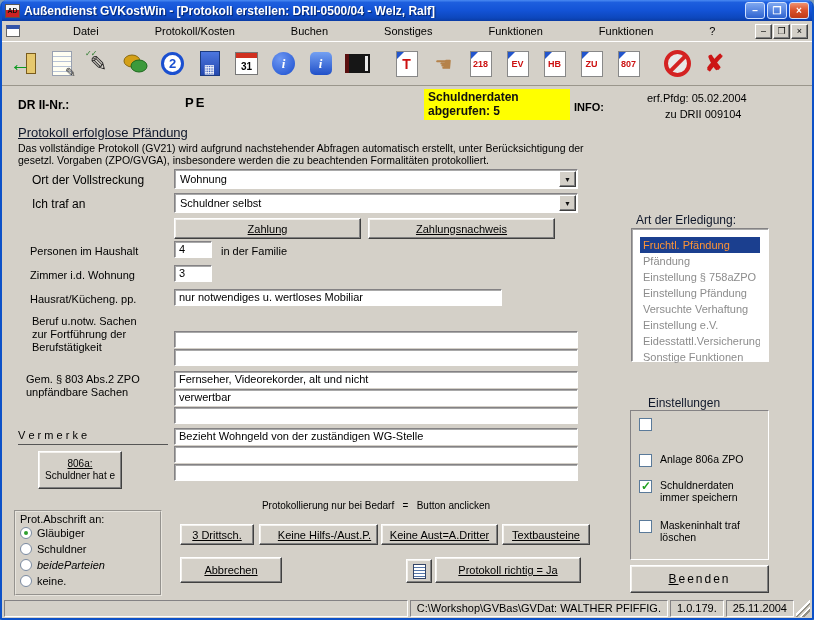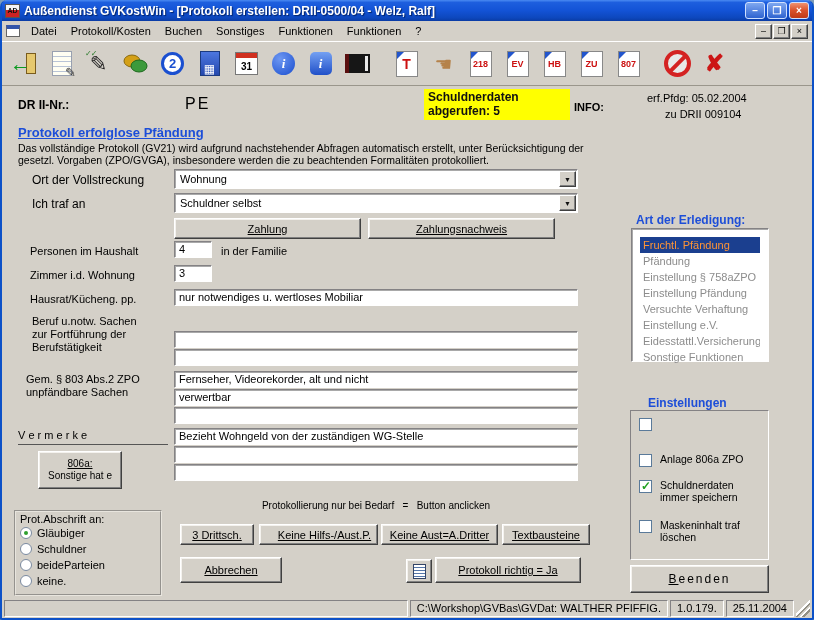--- a/index.html
+++ b/index.html
@@ -20,21 +20,21 @@
                 white-space:nowrap; overflow:hidden; flex:1; }
   .tb-btns { display:flex; gap:2px; }
   .tb-btn { width:20px; height:17px; border-radius:3px; border:1px solid #cfe0ff;
             background:linear-gradient(#7fa8f0,#2e63d0); color:#fff; font-size:10px; line-height:15px;
             text-align:center; font-weight:bold; }
   .tb-btn.close { background:linear-gradient(#f0926f,#d9512b 50%,#c03a17); }
 
   
   .menubar { height:20px; flex:0 0 20px; display:flex; align-items:center; background:#D4D0C8; padding:0 4px; }
   .menu-sysicon { width:14px; height:12px; background:#fff; border:1px solid #666; border-top:4px solid #35a; margin-right:4px; }
-  .menu-item { padding:2px 7px; font-size:11px; cursor:default; }
+  .menu-item { padding:2px 7px; font-size:11px; cursor:default;margin-left:42px; }
   .menu-spacer { flex:1; }
   .mdi-btn { width:17px; height:15px; background:#D4D0C8; border:1px solid; border-color:#fff #404040 #404040 #fff;
              box-shadow:inset -1px -1px 0 #808080; font-size:9px; line-height:12px; text-align:center; margin-left:1px; }
 
   
   .toolbar { height:45px; flex:0 0 45px; display:flex; align-items:center; column-gap:4px; padding:0 6px;
              background:#D4D0C8; border-top:1px solid #fff; border-bottom:1px solid #9a968c; }
   .tool { width:33px; height:38px; display:flex; align-items:center; justify-content:center; position:relative; }
   .tool.gap { margin-left:12px; }
   .ico-door { position:absolute; right:5px; top:8px; width:10px; height:21px; background:#e6c86e; border:1px solid #7a5c1e; }
@@ -64,21 +64,21 @@
   .hand { font-size:20px; color:#b5824a; }
   .noentry { width:27px; height:27px; border-radius:50%; border:4px solid #d42222; background:#e8e8e8; position:relative; }
   .noentry::after { content:""; position:absolute; left:-3px; top:8px; width:25px; height:4px; background:#d42222; transform:rotate(-45deg); }
   .xmark { font-size:23px; color:#cc1616; font-weight:bold; line-height:1; }
 
   
   .client { position:relative; flex:1; background:#D4D0C8; overflow:hidden; }
   .abs { position:absolute; }
 
   .lbl { font-size:11px; white-space:pre-line; }
-  .blue-head { color:#1d4ed8; font-weight:bold; font-size:13px; }
+  .blue-head { color:#0f172a; font-weight:normal; font-size:13px; }
   .field { position:absolute; height:17px; background:#fff; border:1px solid; border-color:#848284 #fff #fff #848284;
            box-shadow:inset 1px 1px 0 rgba(64,64,64,.45); font-size:11px; padding:1px 4px; line-height:13px;
            white-space:nowrap; overflow:hidden; }
   .combo { position:absolute; height:20px; background:#fff; border:1px solid; border-color:#848284 #fff #fff #848284;
            box-shadow:inset 1px 1px 0 rgba(64,64,64,.45); font-size:11px; padding:3px 20px 2px 5px;
            white-space:nowrap; overflow:hidden; }
   .combo-btn { position:absolute; right:1px; top:1px; bottom:1px; width:17px; background:#D4D0C8;
                border:1px solid; border-color:#fff #404040 #404040 #fff; box-shadow:inset -1px -1px 0 #808080;
                font-size:7px; text-align:center; line-height:15px; color:#111; }
   .btn { position:absolute; background:#D4D0C8; border:1px solid; border-color:#fff #404040 #404040 #fff;
@@ -209,21 +209,21 @@
         <span class="noentry"></span>
       </div>
     <div class="tool">
         <span class="xmark">✘</span>
       </div>
   </div>
 
   <div class="client">
 
     <div class="abs lbl" style="left:16px;top:12px;font-weight:bold;font-size:12px;">DR II-Nr.:</div>
-    <div class="abs lbl" style="left:183px;top:9px;font-weight:normal;font-size:16px;letter-spacing:2px;">PE</div>
+    <div class="abs lbl" style="left:183px;top:9px;font-weight:bold;font-size:13px;letter-spacing:2px;">PE</div>
     <div class="alert" style="left:422px;top:3px;width:146px;height:31px;">
       <span style="display:block;">Schuldnerdaten</span>
       <span style="display:block;">abgerufen: 5</span>
     </div>
     <div class="abs lbl" style="left:572px;top:15px;font-weight:bold;">INFO:</div>
     <div class="abs lbl" style="left:645px;top:6px;">erf.Pfdg: 05.02.2004</div>
     <div class="abs lbl" style="left:663px;top:22px;">zu DRII 009104</div>
 
     <div class="abs blue-head" style="left:16px;top:39px;text-decoration:underline;">Protokoll erfolglose Pfändung</div>
     <div class="abs" style="left:16px;top:56px;width:598px;font-size:10.5px;line-height:12px;">Das vollständige Protokoll (GV21) wird aufgrund nachstehender Abfragen automatisch erstellt,  unter Berücksichtigung der gesetzl. Vorgaben (ZPO/GVGA), insbesondere werden die zu beachtenden Formalitäten protokolliert.</div>
@@ -247,57 +247,57 @@
       </div>
 
     <div class="abs lbl" style="left:28px;top:159px;">Personen im Haushalt</div>
     <div class="field" style="left:172px;top:155px;width:38px;">4</div>
     <div class="abs lbl" style="left:219px;top:159px;">in der Familie</div>
 
     <div class="abs lbl" style="left:28px;top:183px;">Zimmer i.d. Wohnung</div>
     <div class="field" style="left:172px;top:179px;width:38px;">3</div>
 
     <div class="abs lbl" style="left:28px;top:207px;">Hausrat/Kücheng. pp.</div>
-    <div class="field" style="left:172px;top:203px;width:404px;">nur notwendiges u. wertloses Mobiliar</div>
+    <div class="field" style="left:172px;top:203px;width:328px;">nur notwendiges u. wertloses Mobiliar</div>
 
     <div class="abs lbl" style="left:30px;top:229px;line-height:13px;">Beruf u.notw. Sachen
 zur Fortführung der
 Berufstätigkeit</div>
     <div class="field" style="left:172px;top:245px;width:404px;"></div>
     <div class="field" style="left:172px;top:263px;width:404px;"></div>
 
     <div class="abs lbl" style="left:24px;top:287px;line-height:13px;">Gem. § 803 Abs.2 ZPO
 unpfändbare Sachen</div>
     <div class="field" style="left:172px;top:285px;width:404px;">Fernseher, Videorekorder, alt und nicht</div>
     <div class="field" style="left:172px;top:303px;width:404px;">verwertbar</div>
     <div class="field" style="left:172px;top:321px;width:404px;"></div>
 
     <div class="abs lbl vermerke" style="left:16px;top:343px;width:150px;">V e r m e r k e</div>
     <div class="field" style="left:172px;top:342px;width:404px;">Bezieht Wohngeld von der zuständigen WG-Stelle</div>
     <div class="field" style="left:172px;top:360px;width:404px;"></div>
     <div class="field" style="left:172px;top:378px;width:404px;"></div>
 
     <div class="btn" style="left:36px;top:365px;width:84px;height:38px;flex-direction:column;font-size:10px;line-height:12px;">
       <span class="u">806a:</span>
-      <span>Sonstige hat e</span>
+      <span>Schuldner hat e</span>
     </div>
 
     <div class="abs note" style="left:172px;top:414px;width:404px;">Protokollierung nur bei Bedarf   =   Button anclicken</div>
 
     <div class="groupbox" style="left:12px;top:424px;width:148px;height:86px;"></div>
     <div class="abs lbl" style="left:18px;top:427px;">Prot.Abschrift an:</div>
     <div class="radio-row" style="left:18px;top:441px;">
       <span class="radio sel"></span>
       <span>Gläubiger</span>
     </div>
     <div class="radio-row" style="left:18px;top:457px;">
       <span class="radio"></span>
       <span>Schuldner</span>
     </div>
-    <div class="radio-row" style="left:18px;top:473px;">
+    <div class="radio-row" style="left:18px;top:473px;font-style:italic;">
       <span class="radio"></span>
       <span>beideParteien</span>
     </div>
     <div class="radio-row" style="left:18px;top:489px;">
       <span class="radio"></span>
       <span>keine.</span>
     </div>
 
     <div class="btn" style="left:178px;top:438px;width:74px;height:21px;">
         <span class="u">3 Drittsch.</span>

